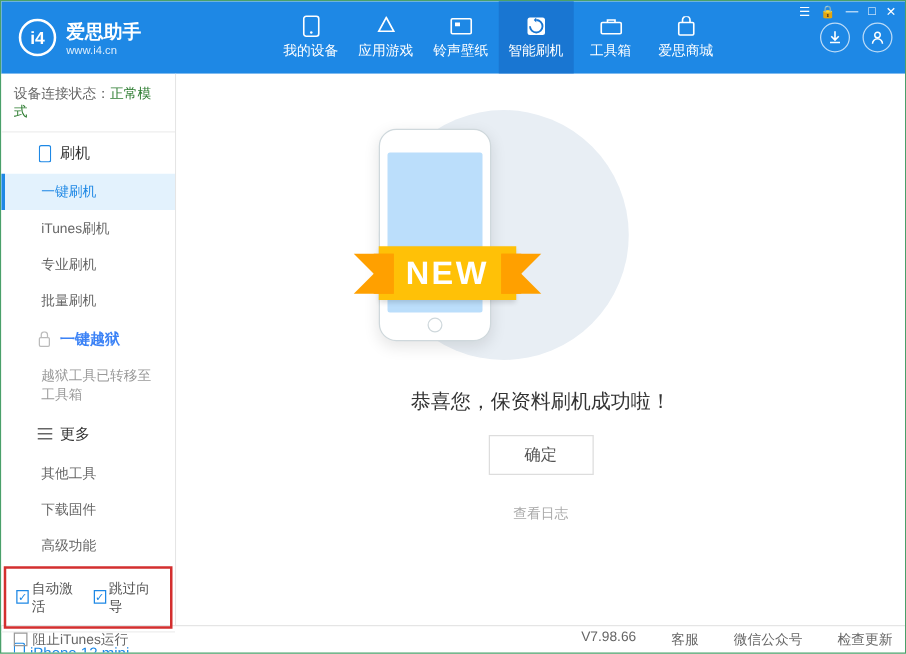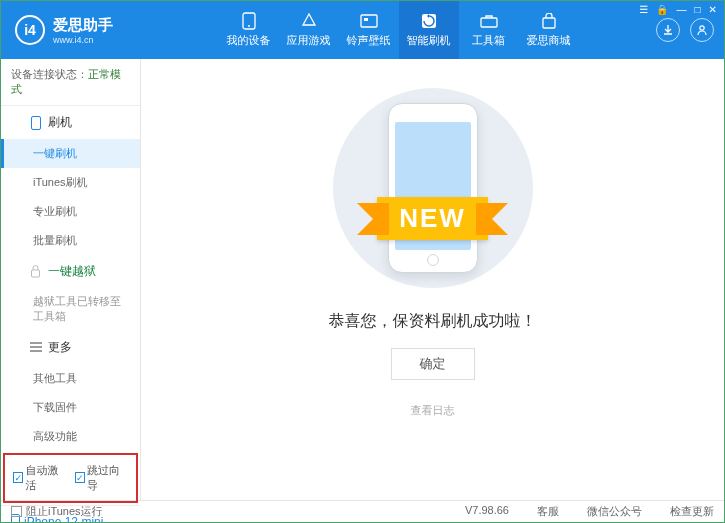--- a/index.html
+++ b/index.html
@@ -16,32 +16,32 @@
 .nav-icon { width: 20px; height: 16px; margin-bottom: 4px; display: flex; align-items: center; justify-content: center; }
 .header-right { display: flex; align-items: center; padding-right: 10px; gap: 10px; }
 .hbtn { width: 24px; height: 24px; border: 1.5px solid rgba(255,255,255,0.7); border-radius: 50%; display: flex; align-items: center; justify-content: center; cursor: pointer; }
 .wc { position: absolute; top: 4px; right: 8px; display: flex; gap: 8px; color: #fff; font-size: 10px; }
 .wc span { cursor: pointer; }
 .body { display: flex; height: calc(100% - 58px - 22px); }
 .sidebar { width: 140px; border-right: 1px solid #e5e5e5; display: flex; flex-direction: column; background: #fff; }
 .status-bar { padding: 8px 10px; font-size: 11px; color: #666; border-bottom: 1px solid #eee; }
 .status-val { color: #2e7d32; }
 .side-section { padding: 8px 28px; font-size: 12px; color: #333; display: flex; align-items: center; gap: 6px; cursor: pointer; }
-.side-section.locked { color: #15803d; }
+.side-section.locked { color: #3b82f6; font-weight: bold; }
 .side-sub { padding: 7px 10px 7px 32px; font-size: 11px; color: #666; cursor: pointer; }
 .side-sub.active { background: #e3f2fd; color: #1e88e5; border-left: 3px solid #1e88e5; padding-left: 29px; }
 .side-note { padding: 6px 10px 6px 32px; font-size: 11px; color: #999; line-height: 1.4; }
 .side-spacer { flex: 1; }
 .checkbox-row { padding: 8px; display: flex; gap: 8px; font-size: 11px; color: #555; border: 2px solid #d32f2f; margin: 2px; }
 .cbx { display: flex; align-items: center; gap: 2px; cursor: pointer; }
 .cbx-box { width: 11px; height: 11px; border: 1px solid #1e88e5; display: flex; align-items: center; justify-content: center; color: #1e88e5; font-size: 9px; }
 .device-info { padding: 8px 10px; border-top: 1px solid #eee; }
 .dev-name { color: #1e88e5; font-size: 12px; display: flex; align-items: center; gap: 4px; }
 .main { flex: 1; display: flex; flex-direction: column; align-items: center; padding-top: 24px; background: #fff; }
-.illus { width: 260px; height: 210px; position: relative; display: flex; align-items: center; justify-content: center; }
+.illus { width: 260px; height: 210px; position: relative; display: flex; align-items: center; }
 .circle-bg { width: 200px; height: 200px; border-radius: 50%; background: #e8eef4; position: absolute; }
 .phone { width: 90px; height: 170px; background: #fff; border-radius: 14px; border: 1px solid #cfd8dc; position: relative; z-index: 2; box-shadow: 0 4px 12px rgba(0,0,0,0.1); }
 .phone-screen { position: absolute; top: 18px; left: 6px; right: 6px; bottom: 22px; background: #bbdefb; border-radius: 2px; }
 .phone-home { position: absolute; bottom: 6px; left: 50%; transform: translateX(-50%); width: 12px; height: 12px; border: 1px solid #cfd8dc; border-radius: 50%; }
 .ribbon { position: absolute; z-index: 3; background: #ffc107; color: #fff; font-weight: bold; font-size: 26px; padding: 6px 22px; transform: translateY(30px); letter-spacing: 2px; box-shadow: 0 2px 4px rgba(0,0,0,0.15); }
 .ribbon::before, .ribbon::after { content: ""; position: absolute; top: 6px; width: 0; height: 0; border: 16px solid #ffa000; z-index: -1; }
 .ribbon::before { left: -20px; border-left-color: transparent; }
 .ribbon::after { right: -20px; border-right-color: transparent; }
 .msg { font-size: 16px; color: #333; margin-top: 18px; }
 .ok-btn { margin-top: 16px; padding: 6px 28px; border: 1px solid #ddd; background: #fff; font-size: 13px; color: #555; cursor: pointer; }

